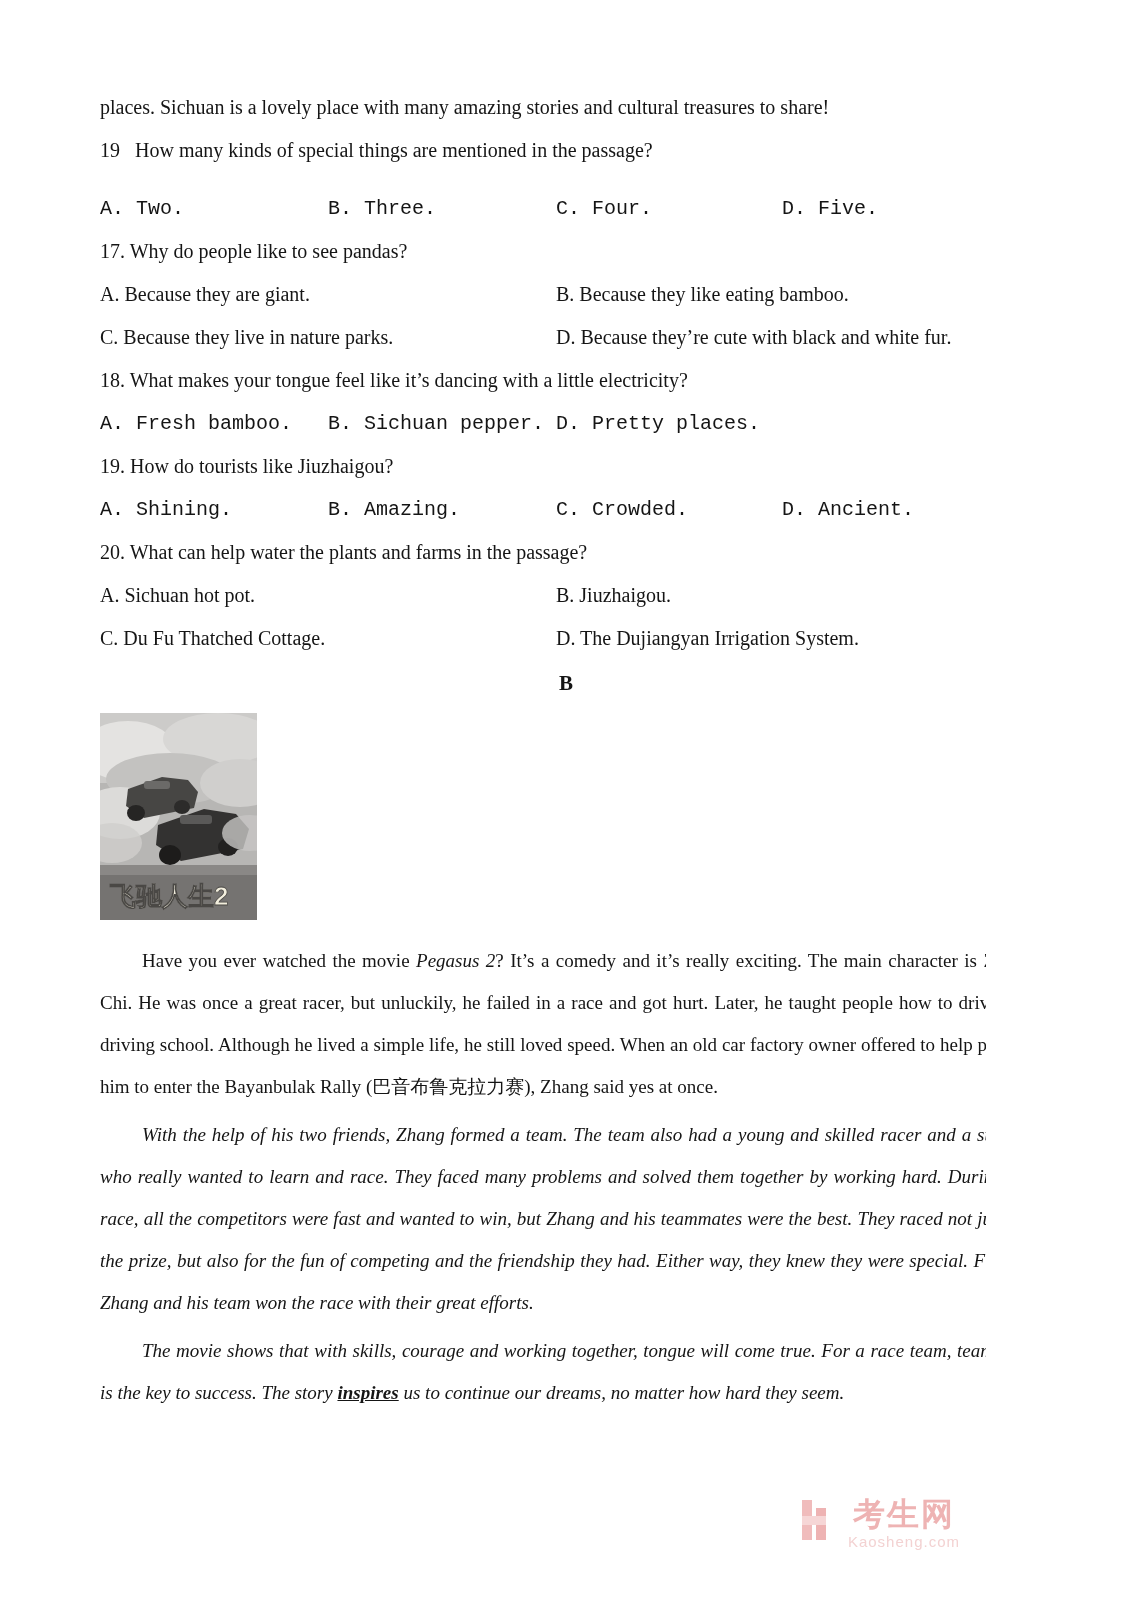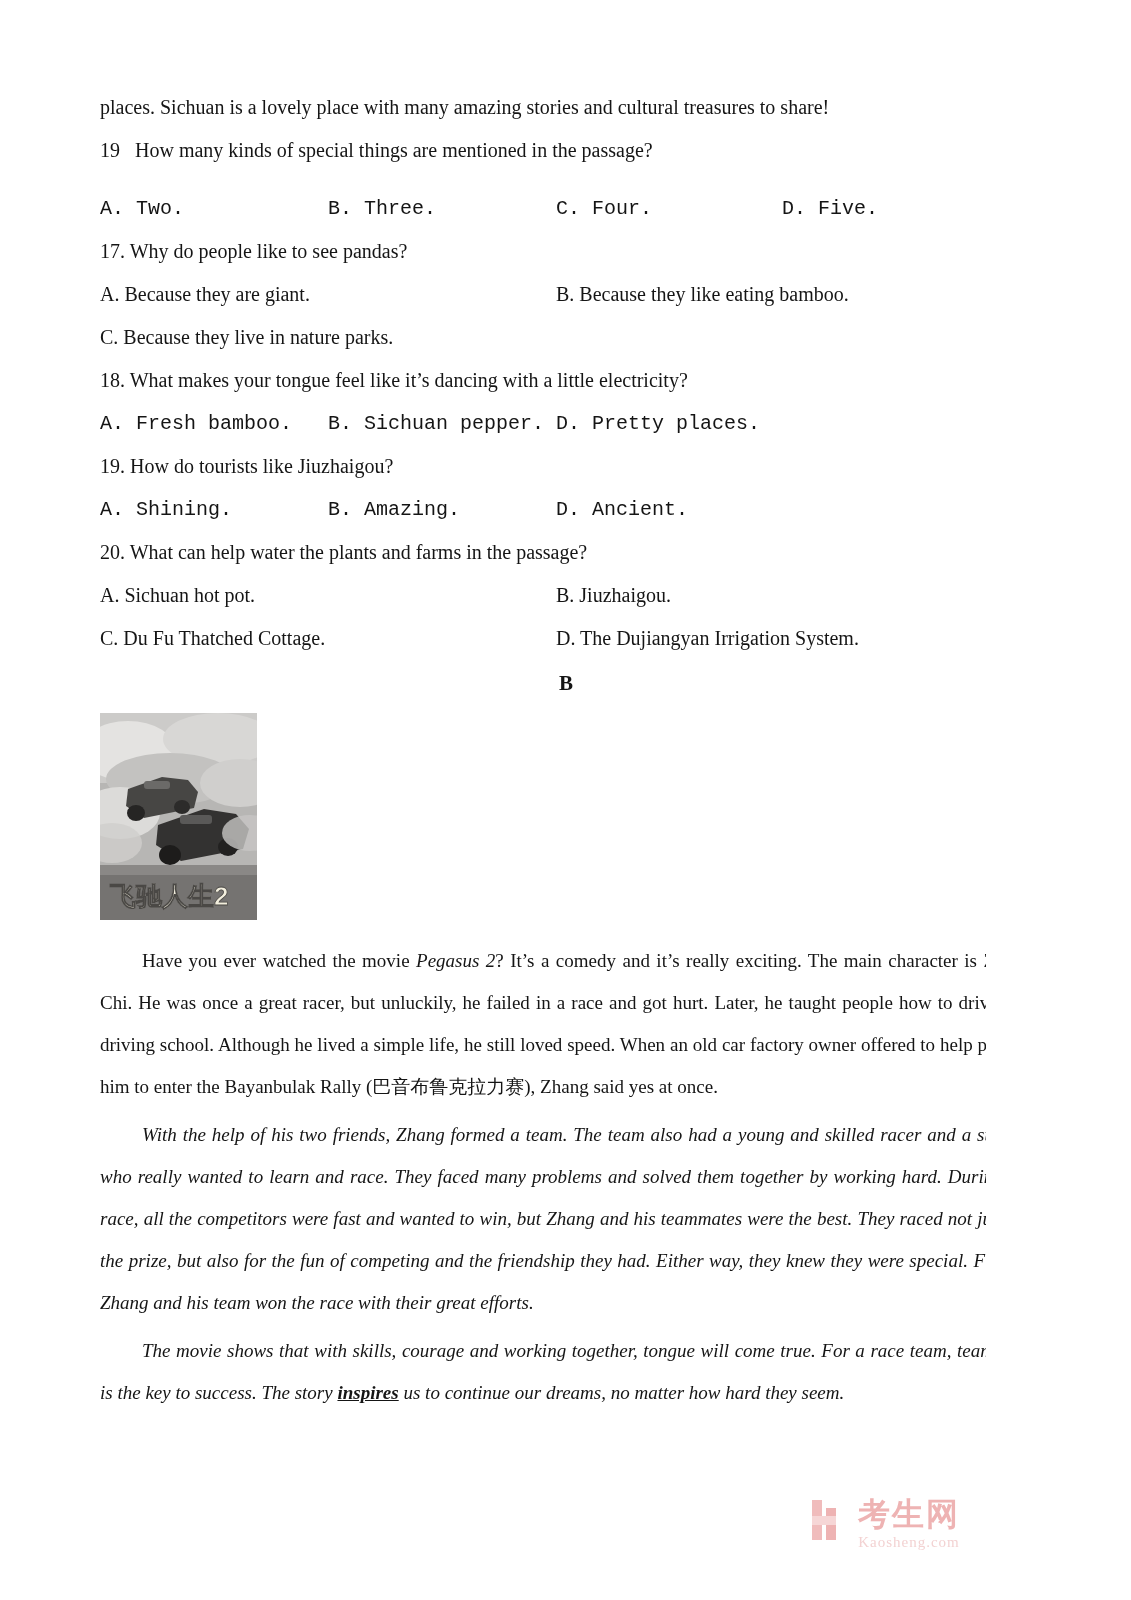--- a/index.html
+++ b/index.html
@@ -72,21 +72,21 @@
   .wm-text-block { display: flex; flex-direction: column; text-align: center; }
   .wm-name {
     font-family: "Liberation Sans", sans-serif;
     font-size: 32px;
     font-weight: bold;
     color: #eeb3b3;
     line-height: 32px;
     letter-spacing: 2px;
   }
   .wm-domain {
-    font-family: Liberation Serif, serif;
+    font-family: Liberation Sans, sans-serif;
     font-size: 15px;
     color: #f3d2d2;
     line-height: 20px;
     margin-top: 2px;
     letter-spacing: 1px;
   }
 </style>
 </head>
 <body>
 
@@ -103,33 +103,35 @@
       <div class="line">D. Five.</div>
     </div>
 
     <div class="line">17. Why do people like to see pandas?</div>
     <div class="opts2">
       <div class="line">A. Because they are giant.</div>
       <div class="line">B. Because they like eating bamboo.</div>
     </div>
     <div class="opts2">
       <div class="line">C. Because they live in nature parks.</div>
+      <div class="line">D. Because they’re cute with black and white fur.</div>
     </div>
 
     <div class="line">18. What makes your tongue feel like it’s dancing with a little electricity?</div>
     <div class="opts4">
       <div class="line">A. Fresh bamboo.</div>
       <div class="line">B. Sichuan pepper.</div>
       <div class="line">D. Pretty places.</div>
     </div>
 
     <div class="line">19. How do tourists like Jiuzhaigou?</div>
     <div class="opts4">
       <div class="line">A. Shining.</div>
       <div class="line">B. Amazing.</div>
+      <div class="line">C. Crowded.</div>
       <div class="line">D. Ancient.</div>
     </div>
 
     <div class="line">20. What can help water the plants and farms in the passage?</div>
     <div class="opts2">
       <div class="line">A. Sichuan hot pot.</div>
       <div class="line">B. Jiuzhaigou.</div>
     </div>
     <div class="opts2">
       <div class="line">C. Du Fu Thatched Cottage.</div>

